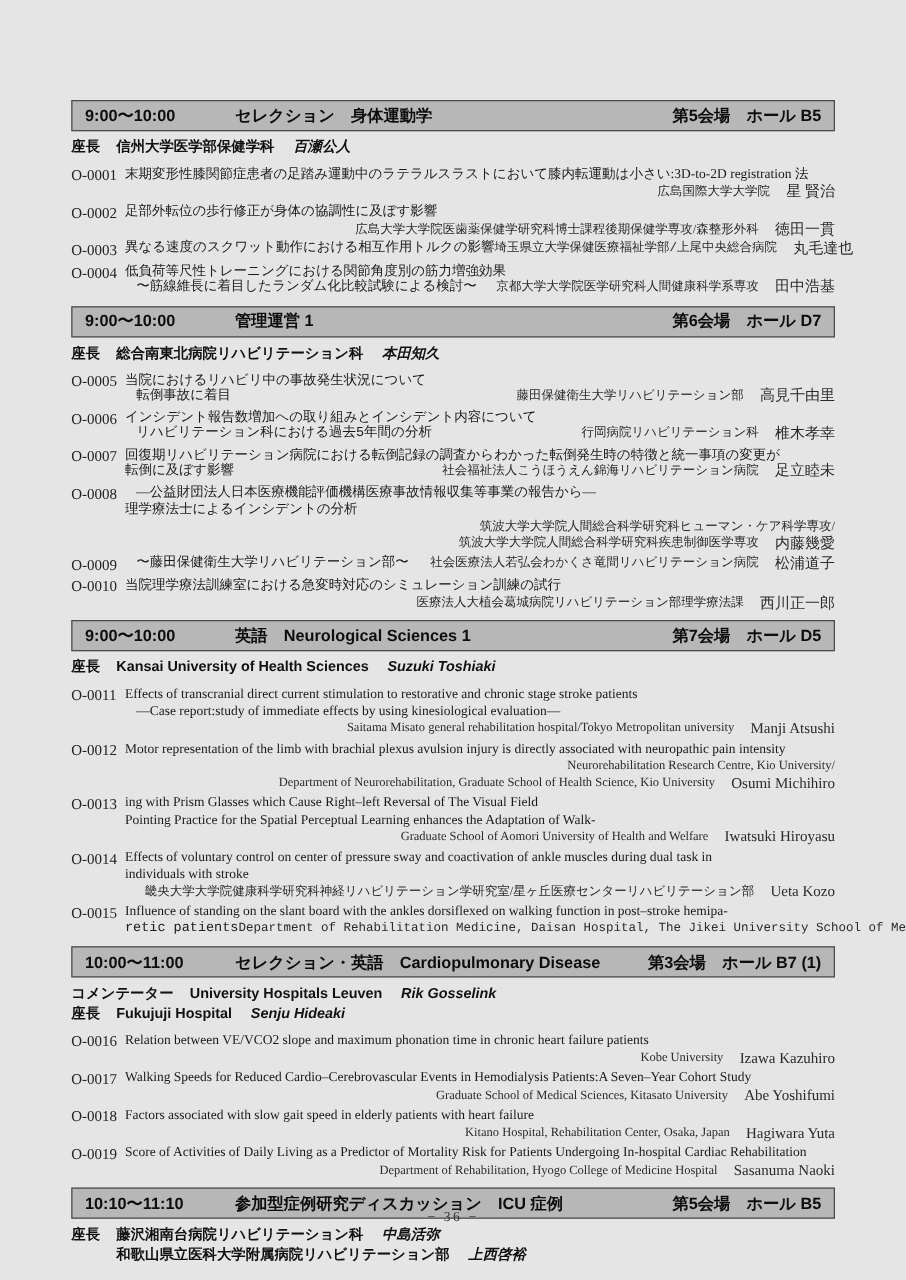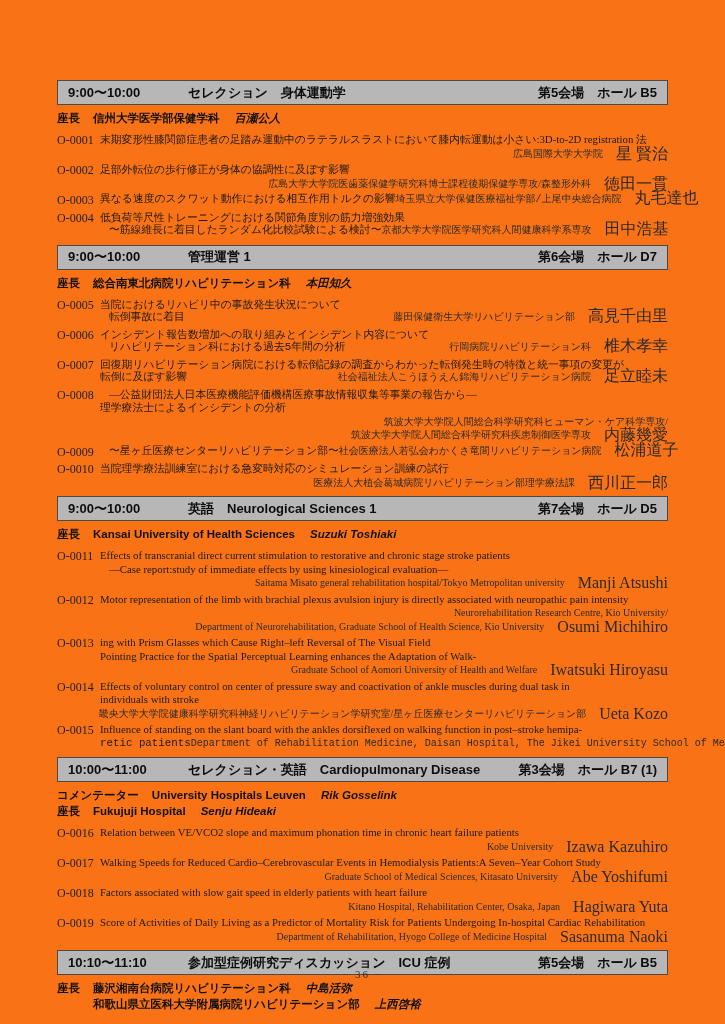--- a/index.html
+++ b/index.html
@@ -1,17 +1,17 @@
 <!DOCTYPE html>
 <html><head>
 <meta charset="utf-8">
 <style>
   html,body{margin:0;padding:0;background:#ffffff;}
   .page{
-    width:725px;height:1024px;background:#f97316;position:relative;
+    width:725px;height:1024px;background:#e5e5e5;position:relative;
     box-sizing:border-box;padding:80px 57px 0 57px;overflow:hidden;
     font-family:"Liberation Serif","DejaVu Serif",serif;color:#1a1a1a;
   }
   .section{margin-bottom:7px;}
   .bar{
     display:flex;align-items:center;box-sizing:border-box;
     height:25px;padding:0 10px;margin-bottom:5px;
     background:#b7b7b7;border:1.5px solid #4a4a4a;
     font-family:"Liberation Sans","DejaVu Sans",sans-serif;
     font-weight:bold;font-size:13px;color:#0d0d0d;white-space:nowrap;
@@ -33,21 +33,21 @@
   .entry-code{flex:none;width:43px;font-size:12px;color:#222;padding-top:1px;}
   .entry-lines{flex:1;min-width:0;}
   .line-title{font-size:10.8px;color:#1a1a1a;}
   .line-title.indent{padding-left:9px;}
   .line-credit{display:flex;justify-content:flex-end;font-size:10px;color:#2a2a2a;white-space:nowrap;align-items:flex-end;}
   .line-mixed{display:flex;font-size:10.8px;white-space:nowrap;font-family:Liberation Mono, monospace;}
   .line-mixed .mixed-text{flex:none;}
   .line-mixed .mixed-text.indent{padding-left:9px;}
   .line-mixed .credit-aff{margin-left:auto;}
   .credit-aff{font-size:10px;color:#2a2a2a;}
-  .credit-name{font-size:16px;color:#2a2a2a;margin-left:13px;}
+  .credit-name{font-size:12px;color:#2a2a2a;margin-left:13px;}
   .footer{
     position:absolute;left:0;right:0;bottom:44px;text-align:center;
     font-size:11px;color:#333;letter-spacing:2px;
   }
 </style>
 </head>
 <body>
 
 <div class="page">
   <main id="sections">
@@ -167,21 +167,21 @@
               <div class="line-credit">
     <span class="credit-aff">筑波大学大学院人間総合科学研究科疾患制御医学専攻</span>
     <span class="credit-name">内藤幾愛</span>
   </div>
             </div>
   </div>
           <div class="entry">
     <span class="entry-code">O-0009</span>
     <div class="entry-lines">
               <div class="line-mixed">
-    <span class="mixed-text indent">〜星ヶ丘医療センターリハビリテーション部〜</span>
+    <span class="mixed-text indent">〜藤田保健衛生大学リハビリテーション部〜</span>
     <span class="credit-aff">社会医療法人若弘会わかくさ竜間リハビリテーション病院</span>
     <span class="credit-name">松浦道子</span>
   </div>
             </div>
   </div>
           <div class="entry">
     <span class="entry-code">O-0010</span>
     <div class="entry-lines">
               <div class="line-title">当院理学療法訓練室における急変時対応のシミュレーション訓練の試行</div>
               <div class="line-credit">

